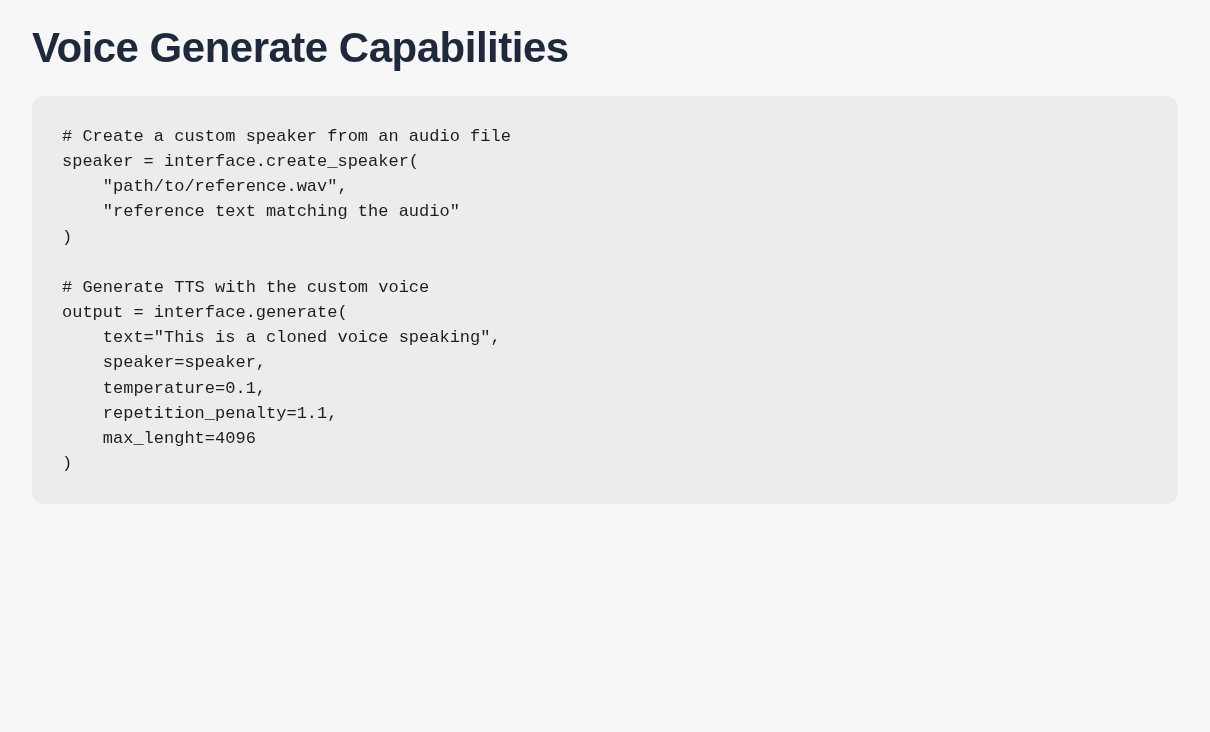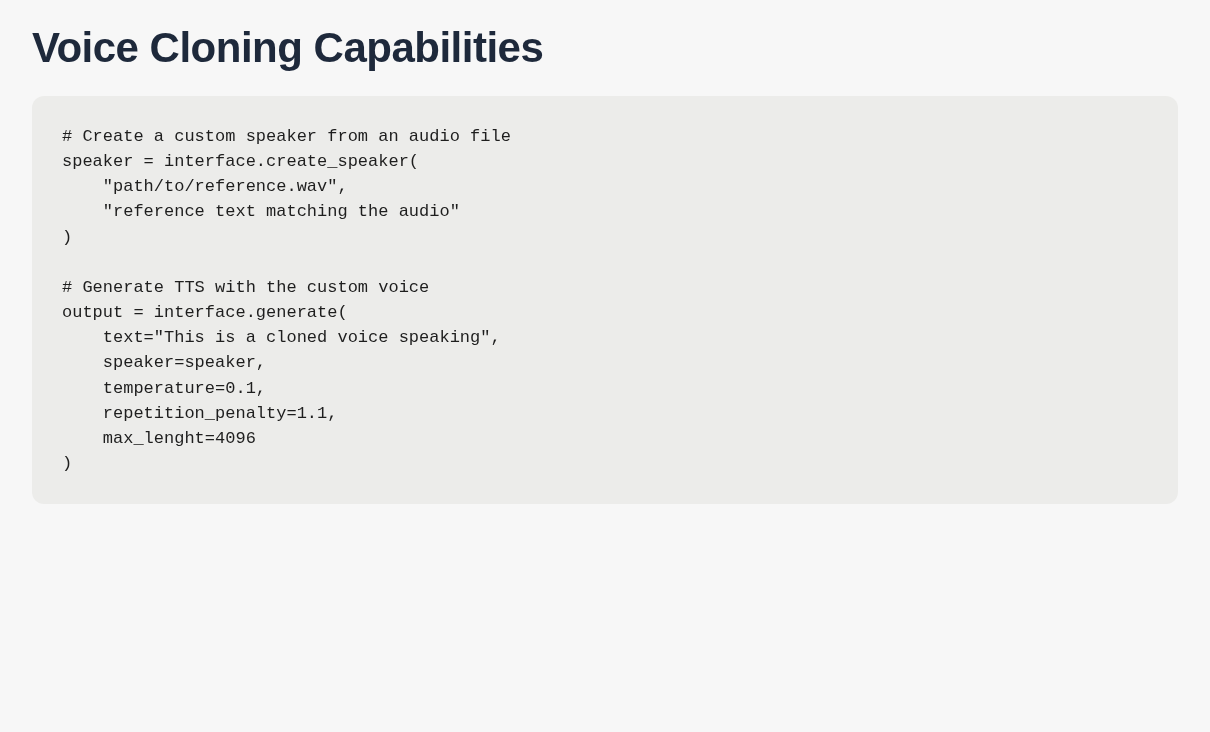--- a/index.html
+++ b/index.html
@@ -28,21 +28,21 @@
       font-size: 17px;
       line-height: 1.48;
       color: #1e1e1e;
       white-space: pre;
       overflow: auto;
     }
   </style>
 </head>
 <body>
 
-<h2 class="heading">Voice Cloning Capabilities</h2>
+<h2 class="heading">Voice Generate Capabilities</h2>
 
 <pre class="code-block"># Create a custom speaker from an audio file
 speaker = interface.create_speaker(
     "path/to/reference.wav",
     "reference text matching the audio"
 )
 
 # Generate TTS with the custom voice
 output = interface.generate(
     text="This is a cloned voice speaking",

